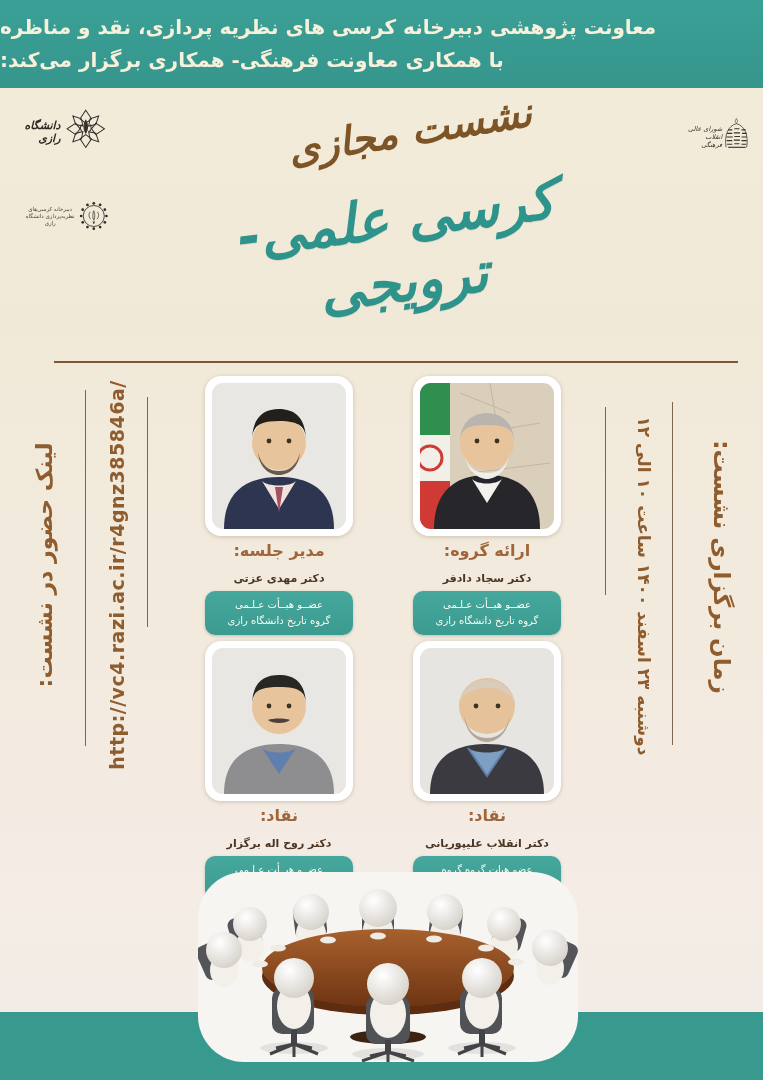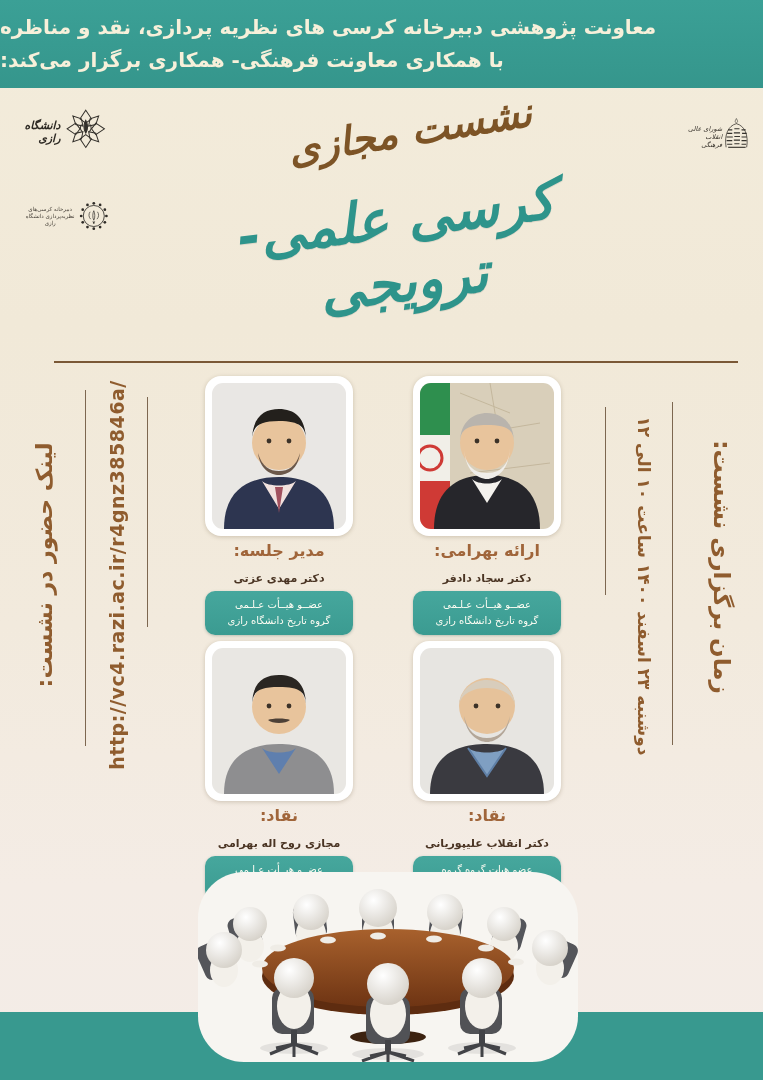--- a/index.html
+++ b/index.html
@@ -194,21 +194,21 @@
             <path d="M14,146 C14,104 40,92 67,92 C94,92 120,104 120,146 Z" fill="#26262b"></path>
             <path d="M52,96 L67,120 L82,96 C76,102 58,102 52,96 Z" fill="#f4f2ee"></path>
             <circle cx="67" cy="60" r="27" fill="#e8c49c"></circle>
             <path d="M40,60 C40,38 54,30 67,30 C80,30 94,38 94,60 C94,46 86,42 67,42 C48,42 40,46 40,60 Z" fill="#b9b4ad"></path>
             <path d="M44,62 C44,88 58,96 67,96 C76,96 90,88 90,62 C90,78 84,90 67,90 C50,90 44,78 44,62 Z" fill="#f0eeea"></path>
             <circle cx="57" cy="58" r="2.4" fill="#3c3228"></circle>
               <circle cx="77" cy="58" r="2.4" fill="#3c3228"></circle>
           </svg>
         </div>
       </div>
-      <div class="role">ارائه بهرامی:</div>
+      <div class="role">ارائه گروه:</div>
       <div class="name">دکتر سجاد دادفر</div>
       <div class="badge">
         <span>عضــو هیــأت عـلـمی</span>
         <span>گروه تاریخ دانشگاه رازی</span>
       </div>
     </div>
 
     <div class="card">
       <div class="photo-frame">
         <div class="photo">
@@ -266,21 +266,21 @@
             <path d="M50,100 L67,126 L84,100 C78,106 56,106 50,100 Z" fill="#5f7fae"></path>
             <circle cx="67" cy="59" r="27" fill="#e8c49c"></circle>
             <path d="M40,58 C40,34 52,27 67,27 C82,27 94,34 94,58 C94,44 88,39 67,39 C46,39 40,44 40,58 Z" fill="#2a2622"></path>
             <path d="M56,72 C60,70 74,70 78,72 C74,76 60,76 56,72 Z" fill="#4d4036"></path>
             <circle cx="57" cy="58" r="2.4" fill="#3c3228"></circle>
               <circle cx="77" cy="58" r="2.4" fill="#3c3228"></circle>
           </svg>
         </div>
       </div>
       <div class="role">نقاد:</div>
-      <div class="name">مجازی روح اله بهرامی</div>
+      <div class="name">دکتر روح اله برگزار</div>
       <div class="badge">
         <span>عضــو هیــأت عـلـمی</span>
         <span>گروه تاریخ دانشگاه رازی</span>
       </div>
     </div>
   </div>
 
   <div class="rot cw" style="left:722px;top:567px;font-size:23px;">زمان برگزاری نشست:</div>
   <div class="vline" style="left:672px;top:402px;height:343px;"></div>
   <div class="rot cw" style="left:644px;top:586px;font-size:17px;">دوشنبه ۲۳ اسفند ۱۴۰۰ ساعت ۱۰ الی ۱۲</div>

